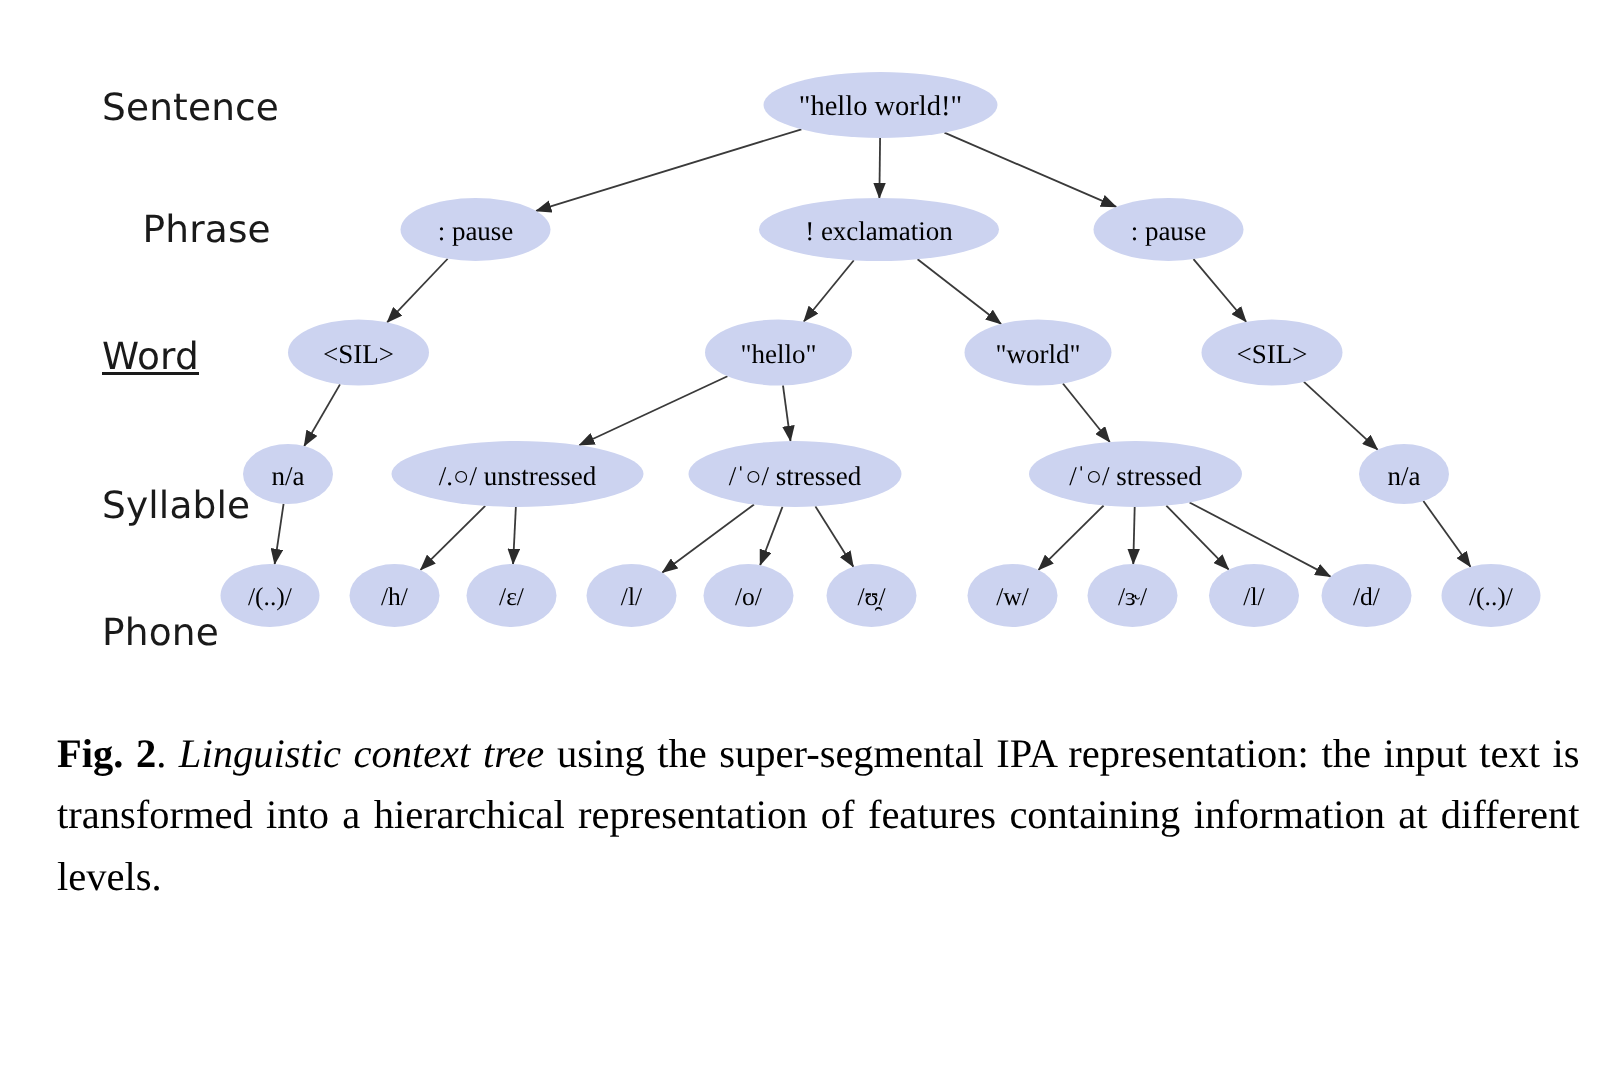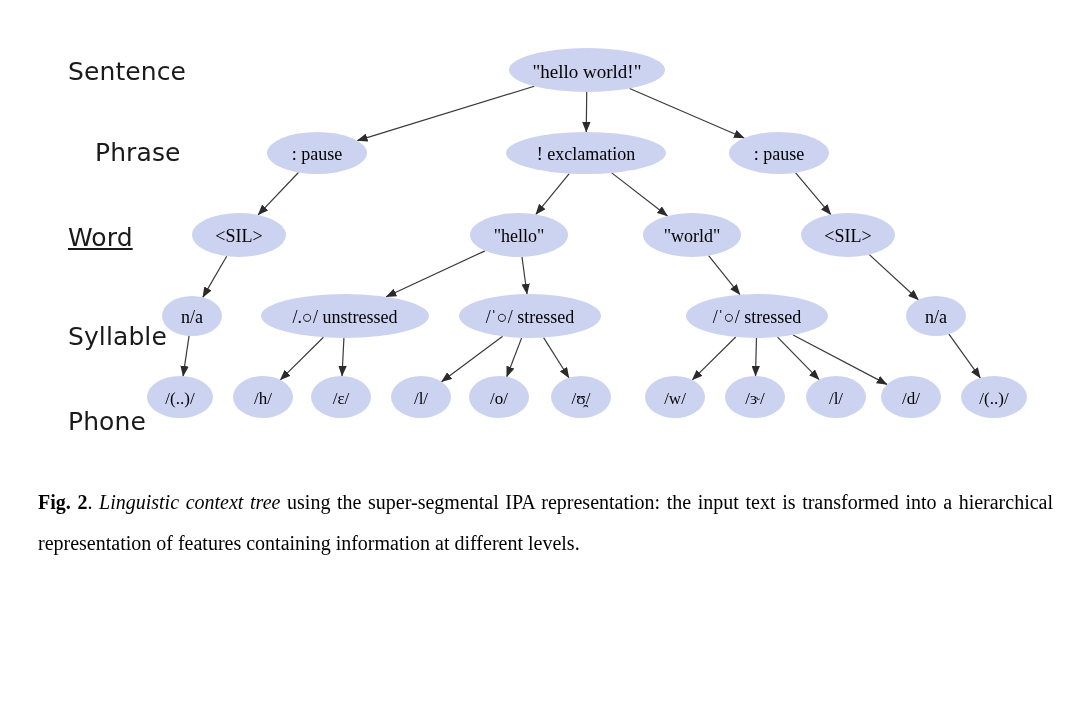--- a/index.html
+++ b/index.html
@@ -48,21 +48,21 @@
     text-anchor: middle;
     dominant-baseline: central;
   }
 
   #caption {
     position: absolute;
     left: 38px;
     top: 482px;
     width: 1015px;
     font-family: "Liberation Serif", serif;
-    font-size: 20px;
+    font-size: 27px;
     line-height: 41px;
     color: #000000;
     text-align: justify;
     text-justify: inter-word;
   }
   #caption .fig-num {
     font-weight: bold;
   }
   #caption .fig-em {
     font-style: italic;

